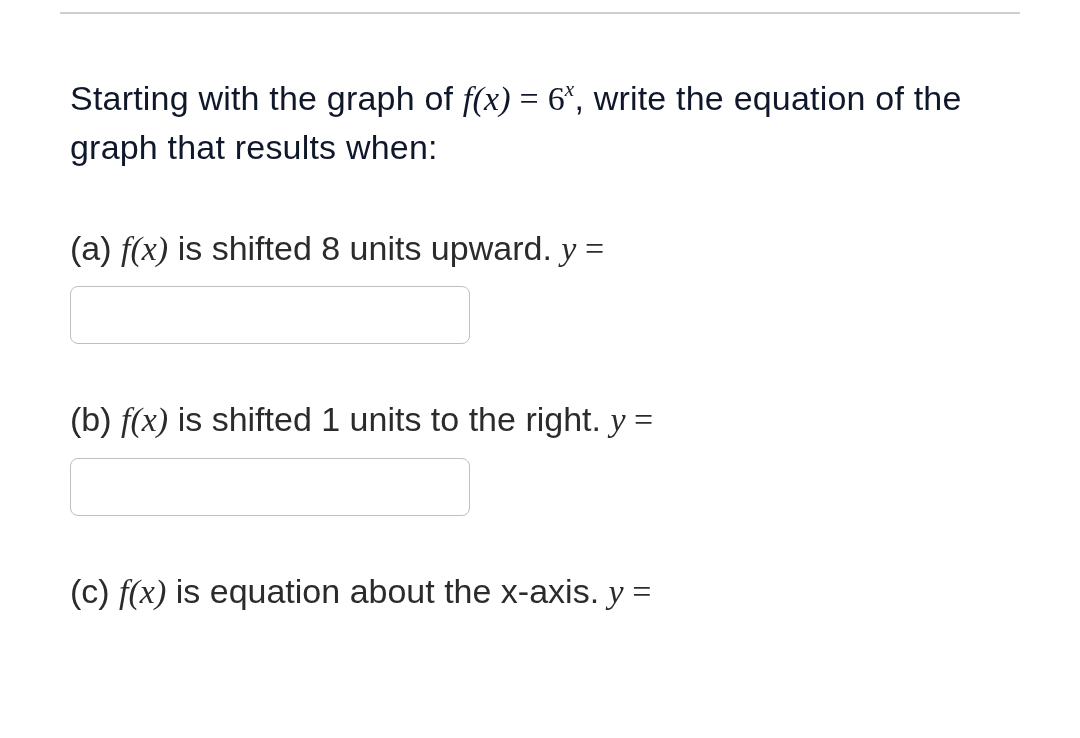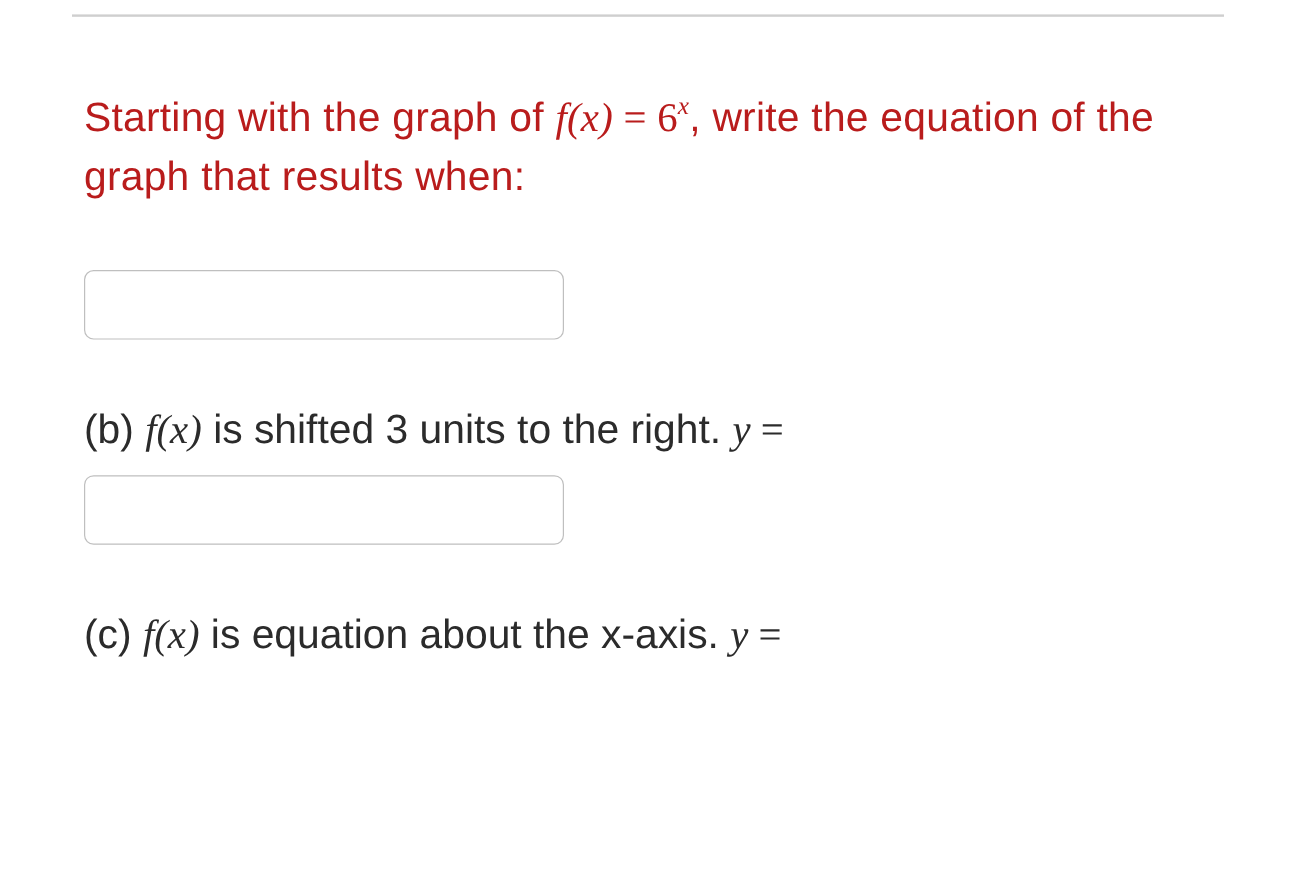--- a/index.html
+++ b/index.html
@@ -19,21 +19,21 @@
     margin-left: 60px;
     margin-right: 60px;
   }
   .content {
     padding: 60px 70px 0 70px;
   }
   .intro {
     font-size: 34px;
     line-height: 1.45;
     letter-spacing: 0.2px;
-    color: #b91c1c;
+    color: #0f172a;
     margin-bottom: 52px;
     max-width: 900px;
   }
   .part {
     margin-bottom: 52px;
   }
   .part-line {
     font-size: 34px;
     line-height: 1.4;
     color: #2b2b2b;
@@ -66,26 +66,29 @@
 
 <div class="top-rule"></div>
 
 <div class="content">
 
   <div class="intro">
     <span>Starting with the graph of </span><span class="math-i">f(x)</span><span class="math-r"> = </span><span class="math-r">6</span><span class="sup">x</span><span>, write the equation of the graph that results when:</span>
   </div>
 
   <div class="part">
+    <div class="part-line">
+      <span>(a) </span><span class="math-i">f(x)</span><span> is shifted 8 units upward. </span><span class="math-i">y</span><span class="math-r"> =</span>
+    </div>
     <input type="text" class="answer-input" value="" style="">
   </div>
 
   <div class="part">
     <div class="part-line">
-      <span>(b) </span><span class="math-i">f(x)</span><span> is shifted 3 units to the right. </span><span class="math-i">y</span><span class="math-r"> =</span>
+      <span>(b) </span><span class="math-i">f(x)</span><span> is shifted 1 units to the right. </span><span class="math-i">y</span><span class="math-r"> =</span>
     </div>
     <input type="text" class="answer-input" value="" style="">
   </div>
 
   <div class="part">
     <div class="part-line">
       <span>(c) </span><span class="math-i">f(x)</span><span> is equation about the x-axis. </span><span class="math-i">y</span><span class="math-r"> =</span>
     </div>
   </div>
 

